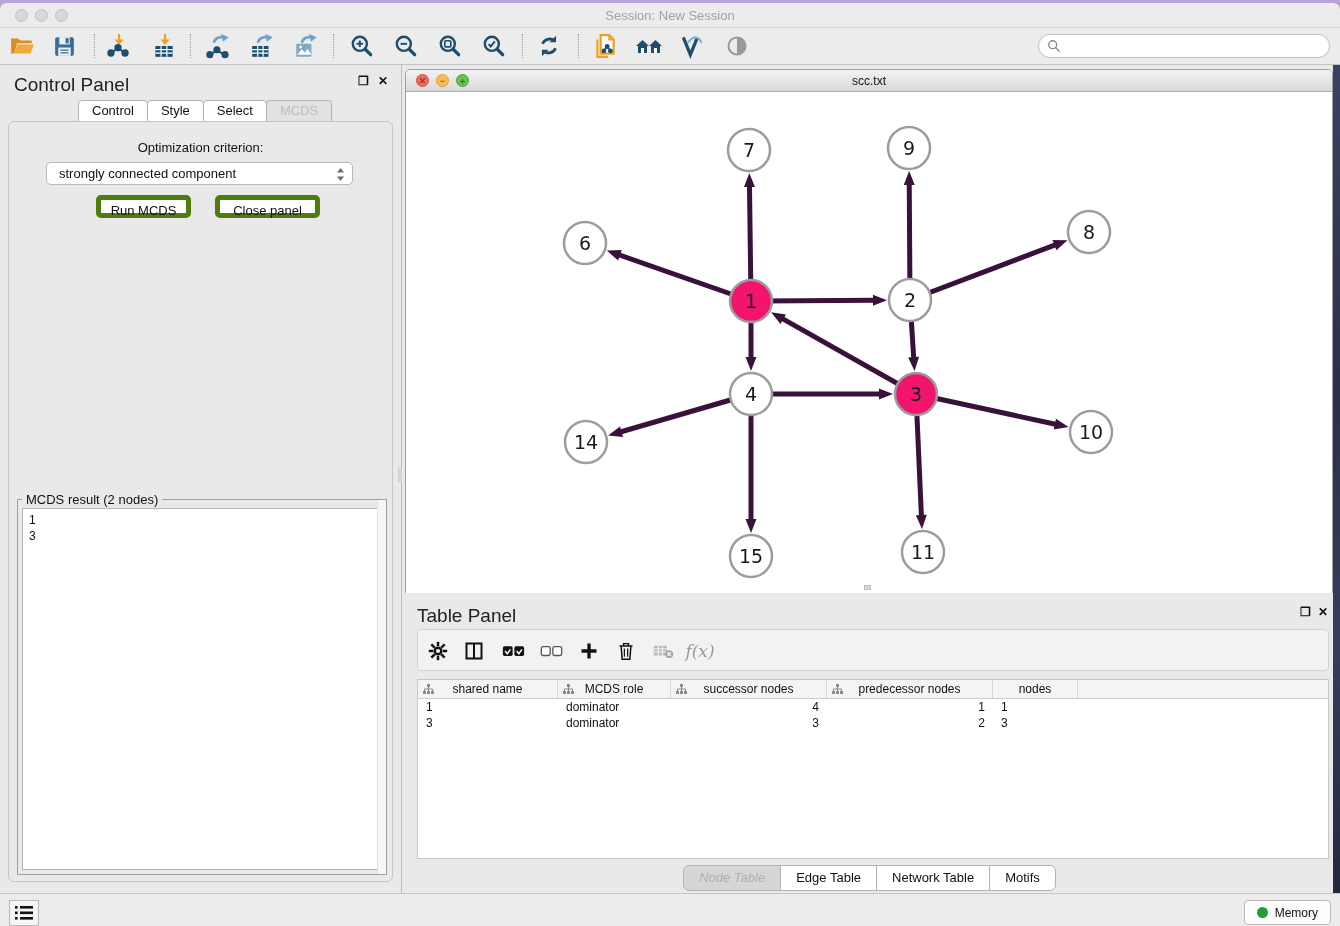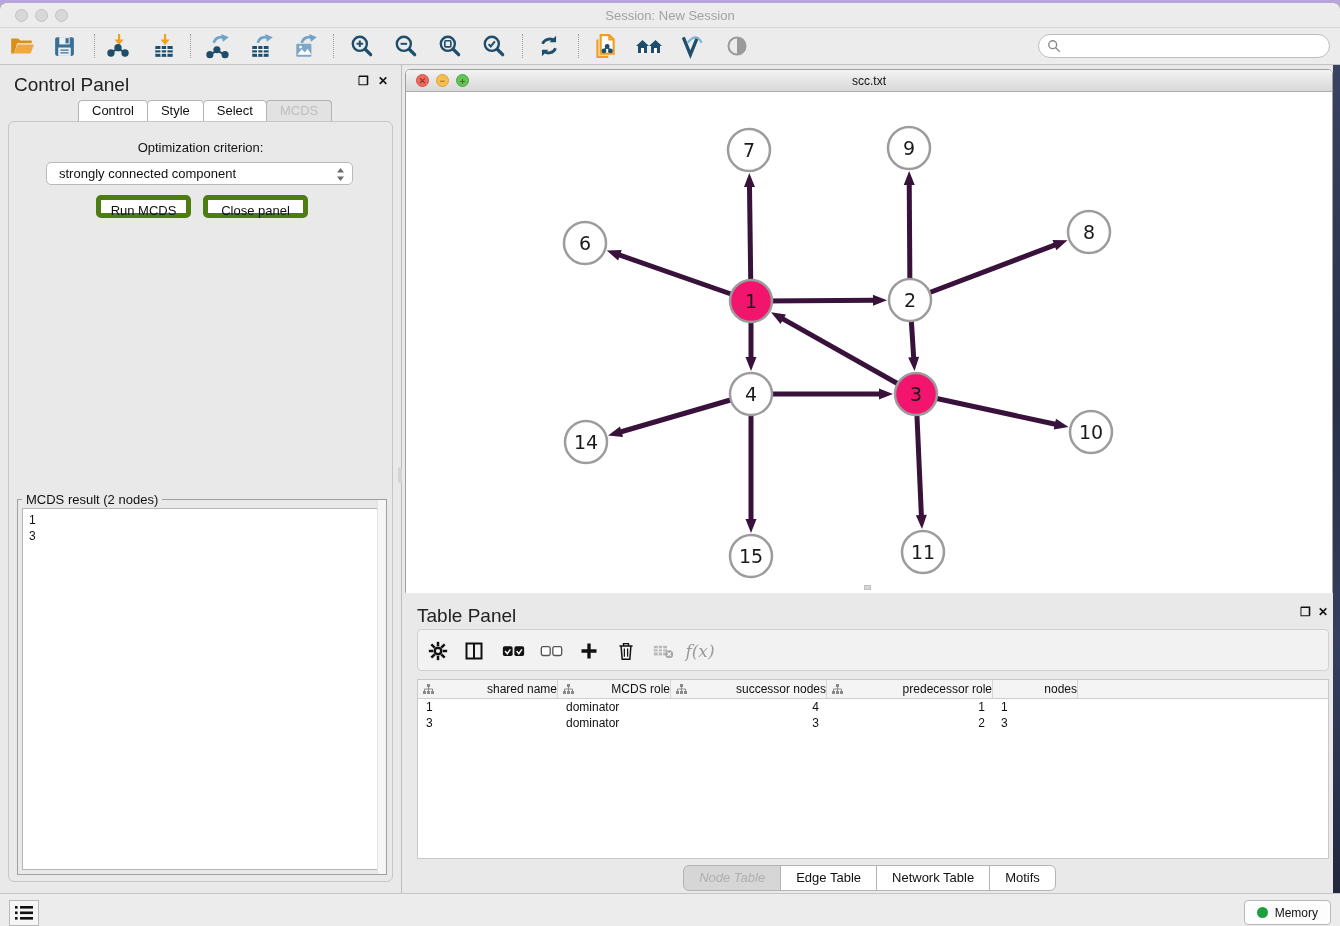--- a/index.html
+++ b/index.html
@@ -50,21 +50,21 @@
   #net-canvas { position:absolute; left:0; top:22px; width:926px; height:501px; background:#fff; }
   #canvas-resize { position:absolute; left:458px; bottom:2px; width:7px; height:5px; background:#D6D6D6; border:1px solid #C0C0C0; }
 
   
   #table-panel { position:absolute; left:405px; top:533px; width:928px; height:295px; background:#E9E9E9; }
   #tp-toolbar { position:absolute; left:12px; top:31px; width:912px; height:42px; background:#F2F2F2; border:1px solid #D2D2D2; border-radius:4px; }
   .tpbtn { position:absolute; top:6px; width:30px; height:30px; display:flex; align-items:center; justify-content:center; }
   #node-table { position:absolute; left:12px; top:81px; width:912px; height:180px; background:#fff; border:1px solid #C8C8C8; overflow:hidden; }
   #t-head { display:flex; height:19px; background:#F4F4F4; border-bottom:1px solid #CFCFCF; }
   .th { display:flex; align-items:center; border-right:1px solid #D6D6D6; font-size:12px; color:#111; position:relative; }
-  .th .lbl { flex:1; text-align:right; }
+  .th .lbl { flex:1; text-align:center; }
   .th .tico { position:absolute; left:5px; top:4px; }
   .tr { display:flex; height:16px; }
   .td { font-size:12px; color:#111; line-height:16px; padding:0 8px; overflow:hidden; white-space:nowrap; }
   #table-tabs { position:absolute; left:0; top:267px; width:100%; display:flex; justify-content:center; }
   #table-tabs .tab { border-radius:0; margin-right:-1px; height:26px; line-height:24px; padding:0 15px; }
   #table-tabs .tab:first-child { border-radius:6px 0 0 6px; }
   #table-tabs .tab:last-child { border-radius:0 6px 6px 0; }
   #table-tabs .tab.sel { background:#D6D6D6; color:#AFAFAF; border-color:#B3B3B3;font-style:italic; }
 
   
@@ -249,21 +249,21 @@
           <span>strongly connected component</span>
           <span id="opt-stepper">
             <svg width="11" height="17" viewBox="0 0 11 17">
                   <path d="M2 6.5L5.5 2 9 6.5z" fill="#6B6B6B"></path>
                   <path d="M2 10.5L5.5 15 9 10.5z" fill="#6B6B6B"></path>
                 </svg>
           </span>
         </div>
         <div id="opt-label">Optimization criterion:</div>
         <div class="btn" style="left:87px; width:95px">Run MCDS</div>
-        <div class="btn" style="left:194px; width:105px">Close panel</div>
+        <div class="btn" style="left:206px; width:105px">Close panel</div>
         <div id="mcds-fieldset">
           <div id="mcds-legend">MCDS result (2 nodes)</div>
           <div id="mcds-text">1
 3</div>
           <div id="mcds-scroll"></div>
         </div>
       </div>
     </div>
     <div id="split-handle"></div>
 
@@ -452,21 +452,21 @@
                 <span class="lbl">successor nodes</span>
               </div>
               <div class="th" style="width: 166px;">
                 <span class="tico"><svg width="11" height="11" viewBox="0 0 11 11">
                     <rect x="4" y="0" width="3" height="3" fill="#8A8A8A"></rect>
                     <rect x="0" y="7" width="3" height="3" fill="#8A8A8A"></rect>
                     <rect x="4" y="7" width="3" height="3" fill="#8A8A8A"></rect>
                     <rect x="8" y="7" width="3" height="3" fill="#8A8A8A"></rect>
                     <path d="M5.5 3v2M1.5 7V5h8v2M5.5 5v2" stroke="#8A8A8A" fill="none"></path>
                   </svg></span>
-                <span class="lbl">predecessor role</span>
+                <span class="lbl">predecessor nodes</span>
               </div>
               <div class="th" style="width: 85px;">
                 <span class="lbl">nodes</span>
               </div>
             </div>
         <div id="t-body">
               <div class="tr">
                 <div class="td" style="width: 140px; text-align: left;">1</div>
                 <div class="td" style="width: 113px; text-align: left;">dominator</div>
                 <div class="td" style="width: 156px; text-align: right;">4</div>

